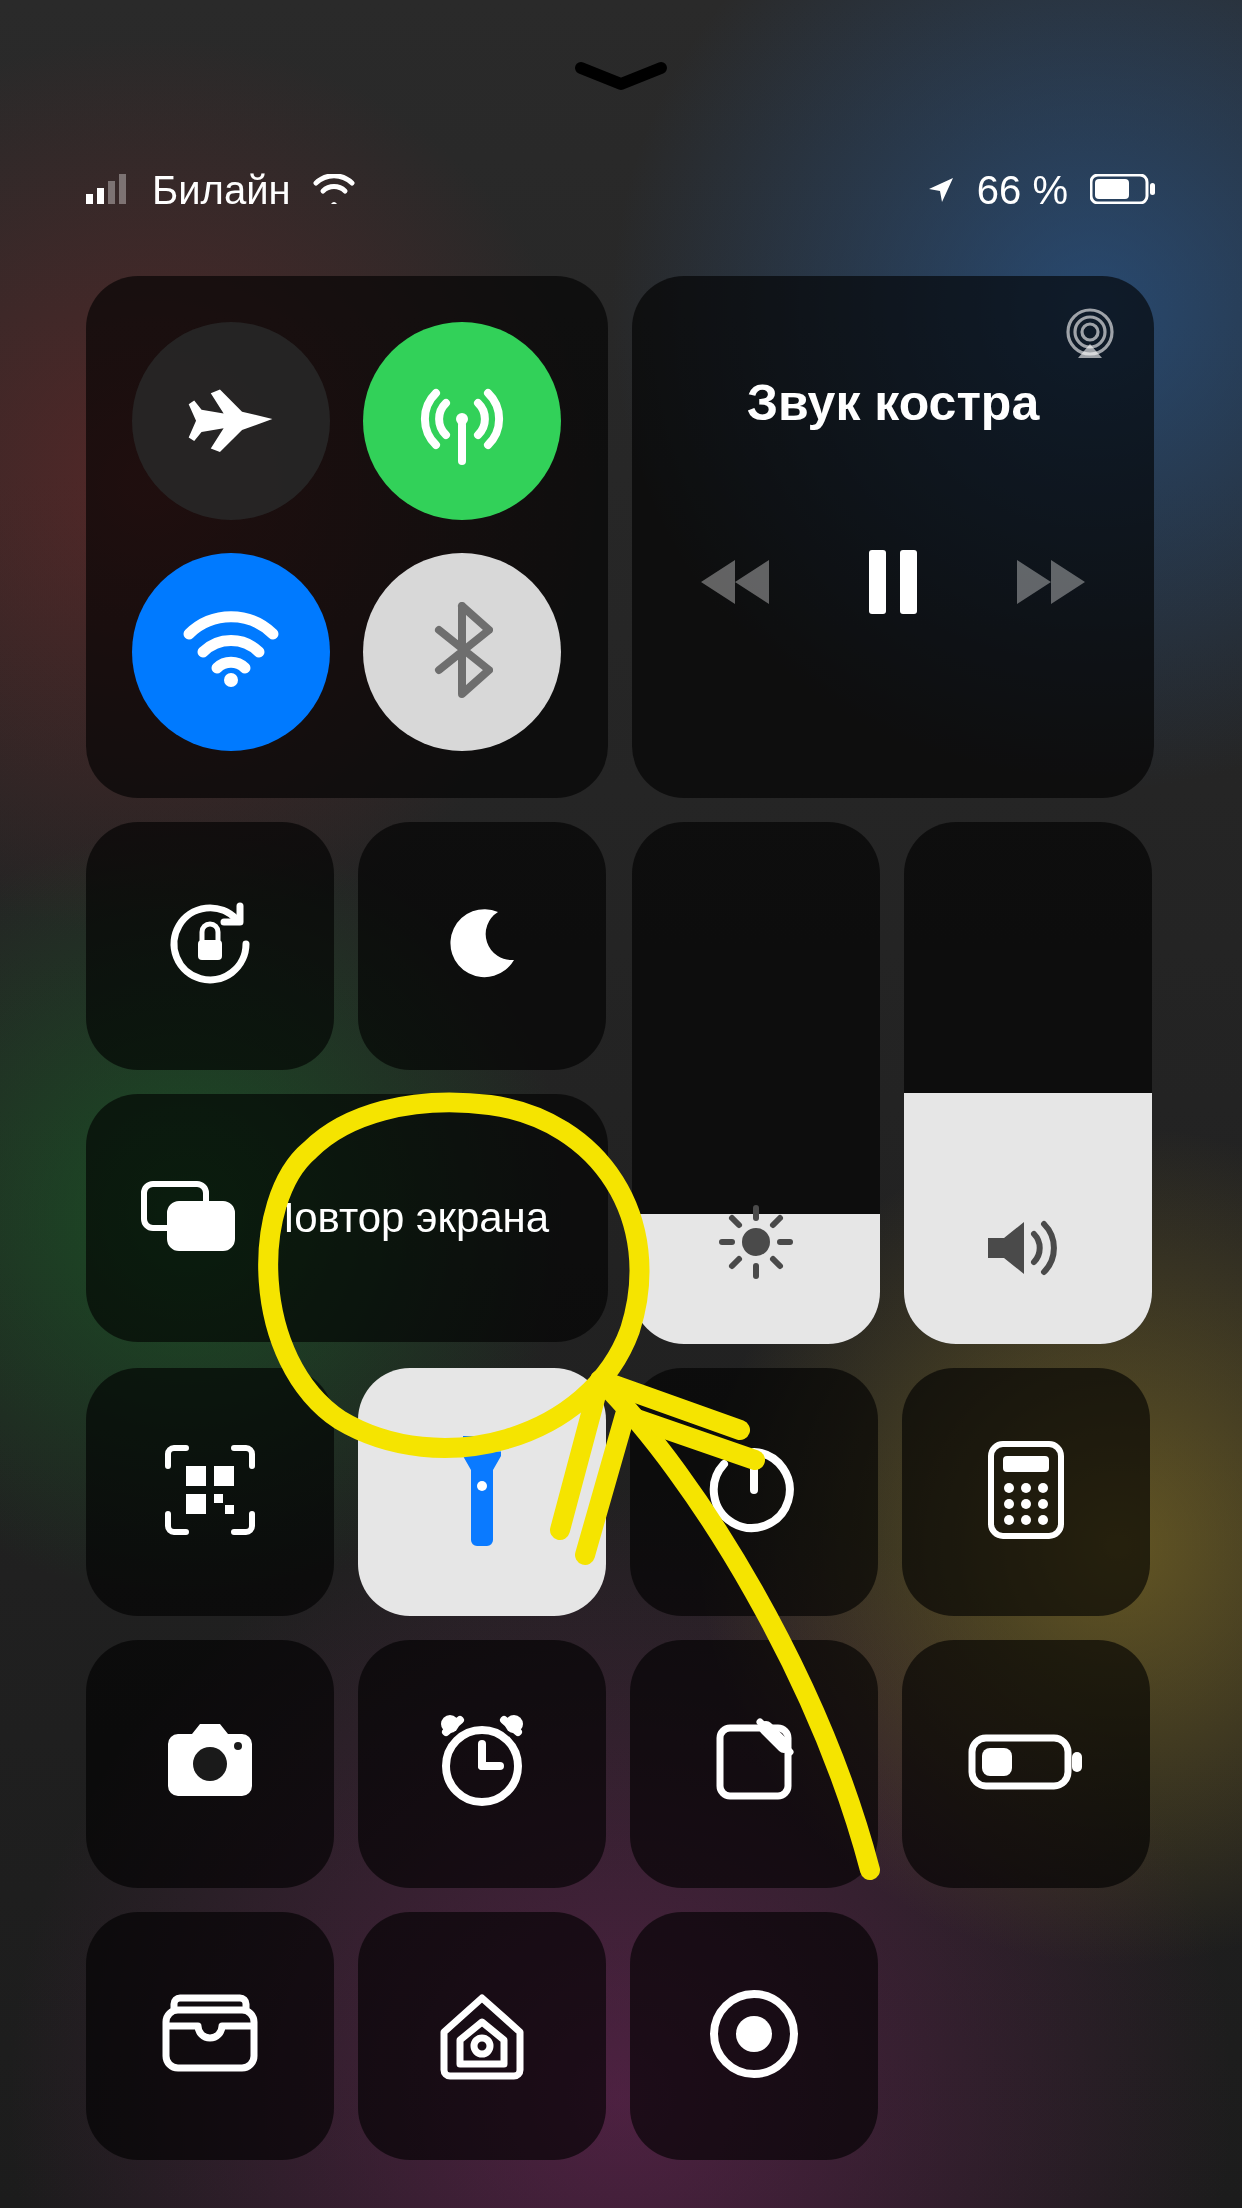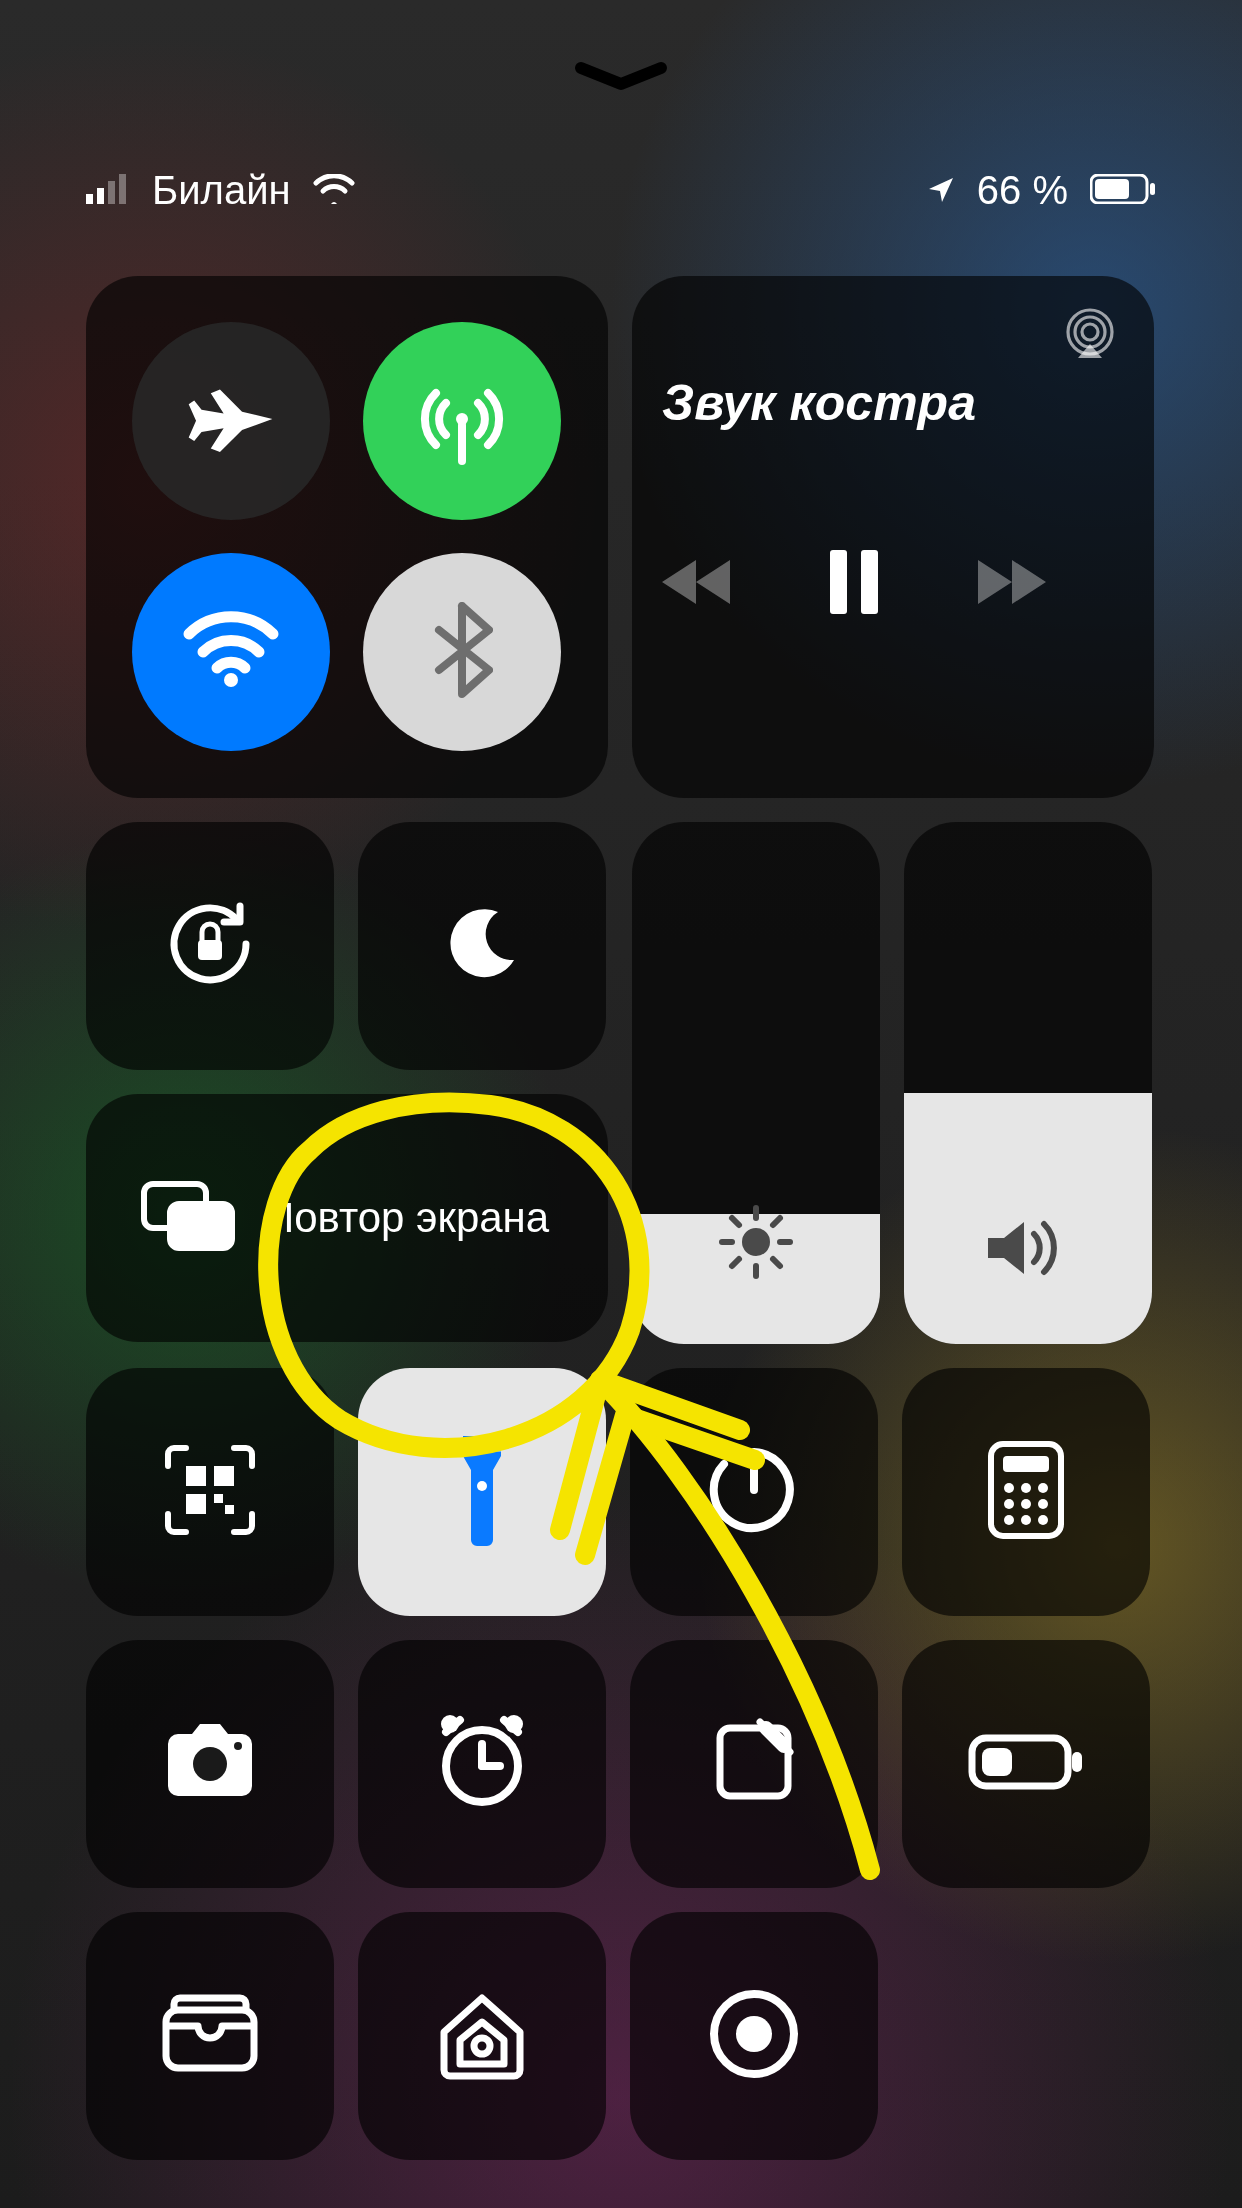--- a/index.html
+++ b/index.html
@@ -20,21 +20,21 @@
     .status .left, .status .right { display:flex; align-items:center; gap:22px; }
     .grid { position:absolute; top:276px; left:86px; right:86px; }
     .row { display:flex; gap:24px; margin-bottom:24px; }
     .panel { background:rgba(0,0,0,.62); border-radius:52px; }
     .conn { width:522px; height:522px; padding:46px; display:grid; grid-template-columns:1fr 1fr; grid-template-rows:1fr 1fr; gap:32px; }
     .cbtn { width:198px; height:198px; border-radius:50%; display:flex; align-items:center; justify-content:center; }
     .dark { background:rgba(40,40,40,.85); }
     .green { background:#32d159; }
     .blue { background:#007aff; }
     .lgrey { background:#d8d8d8; }
-    .media { width:522px; height:522px; padding:40px 30px; display:flex; flex-direction:column; align-items:flex-start; position:relative;font-style:italic; }
+    .media { width:522px; height:522px; padding:40px 30px; display:flex; flex-direction:column; align-items:center; position:relative; }
     .media .air { position:absolute; top:32px; right:36px; }
     .media .title { font-size:50px; font-weight:600; margin-top:58px; text-align:center; }
     .mctrl { display:flex; align-items:center; gap:92px; margin-top:118px; }
     .tile { width:248px; height:248px; display:flex; align-items:center; justify-content:center; }
     .tile.wht { background:#e6e6e6; }
     .wide { width:522px; height:248px; display:flex; align-items:center; gap:28px; padding:0 54px; }
     .wide .lbl { font-size:42px; font-weight:500; line-height:1.2; }
     .slider { width:248px; height:522px; border-radius:52px; background:rgba(0,0,0,.62); position:relative; overflow:hidden; display:flex; align-items:flex-end; justify-content:center; }
     .slider .fill { position:absolute; left:0; right:0; bottom:0; background:#e6e6e6; }
     .slider .ic { position:relative; margin-bottom:56px; z-index:2; }

